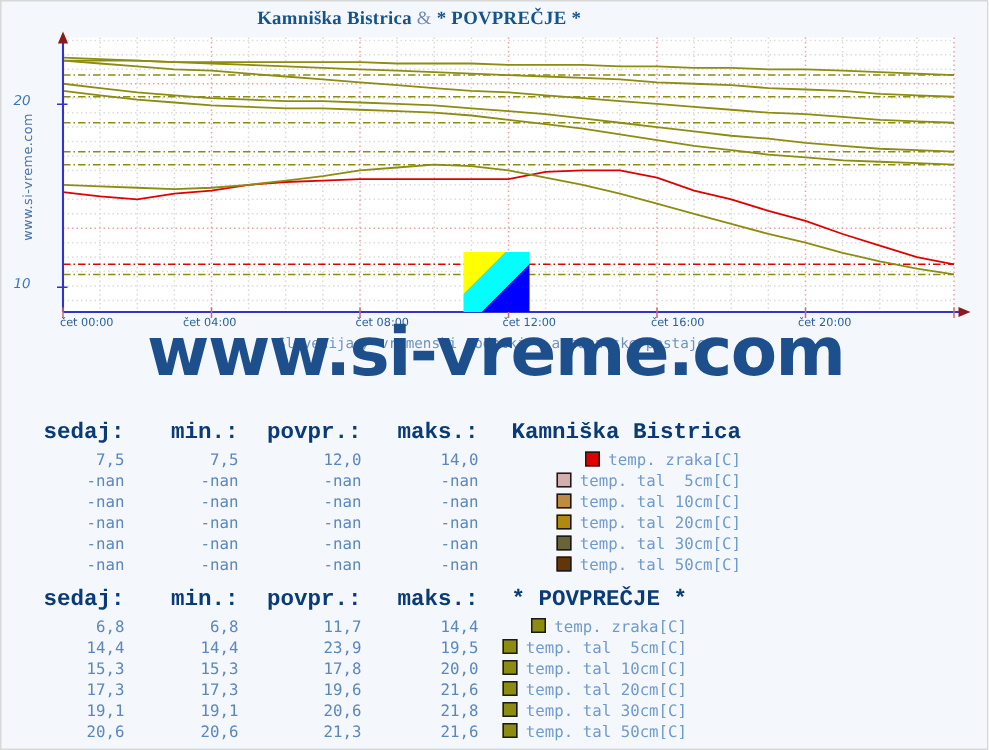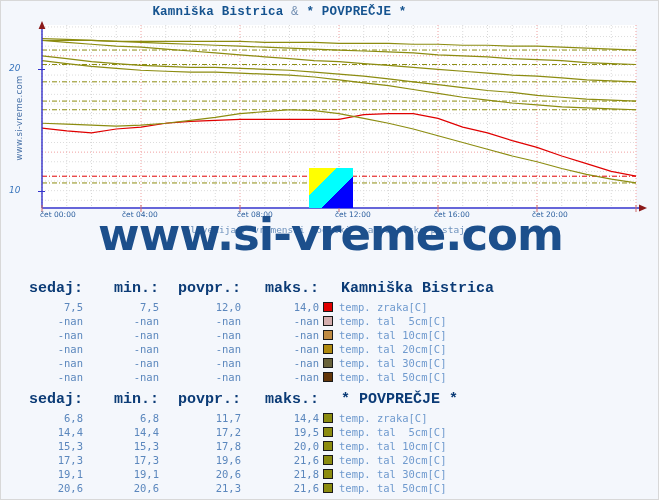--- a/index.html
+++ b/index.html
@@ -18,21 +18,21 @@
     font-family: "DejaVu Sans", sans-serif;
   }
 
   
   #chart-title {
     position: absolute;
     top: 4px;
     left: 0;
     width: 557px;
     text-align: center;
-    font-family: Liberation Mono, monospace;
+    font-family: Liberation Serif, serif;
     font-size: 12.5px;
     font-weight: bold;
     color: #15538f;
     letter-spacing: .2px;
   }
   #chart-title .amp {
     font-weight: normal;
     color: #6f8cb0;
   }
 
@@ -159,21 +159,21 @@
   .stat-table td.c-sedaj { width: 64px; }
   .stat-table td.c-min   { width: 76px; }
   .stat-table td.c-povpr { width: 82px; }
   .stat-table td.c-maks  { width: 78px; }
   .stat-table th.c-sedaj { width: 64px; }
   .stat-table th.c-min   { width: 76px; }
   .stat-table th.c-povpr { width: 82px; }
   .stat-table th.c-maks  { width: 78px; margin-top: 26px; }
 
   .stat-table td.series-cell {
-    text-align: left;
+    text-align: right;
     padding-left: 4px;
     color: #6f9ace;
     white-space: pre;
   }
   .swatch {
     display: inline-block;
     width: 8px;
     height: 8px;
     border: 1px solid #1a1a1a;
     margin-right: 6px;
@@ -383,21 +383,21 @@
         <tr>
           <td class="c-sedaj">6,8</td>
           <td class="c-min">6,8</td>
           <td class="c-povpr">11,7</td>
           <td class="c-maks">14,4</td>
           <td class="series-cell"><span class="swatch" style="background: rgb(140, 140, 16);"></span><span>temp. zraka[C]</span></td>
         </tr>
         <tr>
           <td class="c-sedaj">14,4</td>
           <td class="c-min">14,4</td>
-          <td class="c-povpr">17,2</td>
+          <td class="c-povpr">23,9</td>
           <td class="c-maks">19,5</td>
           <td class="series-cell"><span class="swatch" style="background: rgb(140, 140, 16);"></span><span>temp. tal  5cm[C]</span></td>
         </tr>
         <tr>
           <td class="c-sedaj">15,3</td>
           <td class="c-min">15,3</td>
           <td class="c-povpr">17,8</td>
           <td class="c-maks">20,0</td>
           <td class="series-cell"><span class="swatch" style="background: rgb(140, 140, 16);"></span><span>temp. tal 10cm[C]</span></td>
         </tr>

